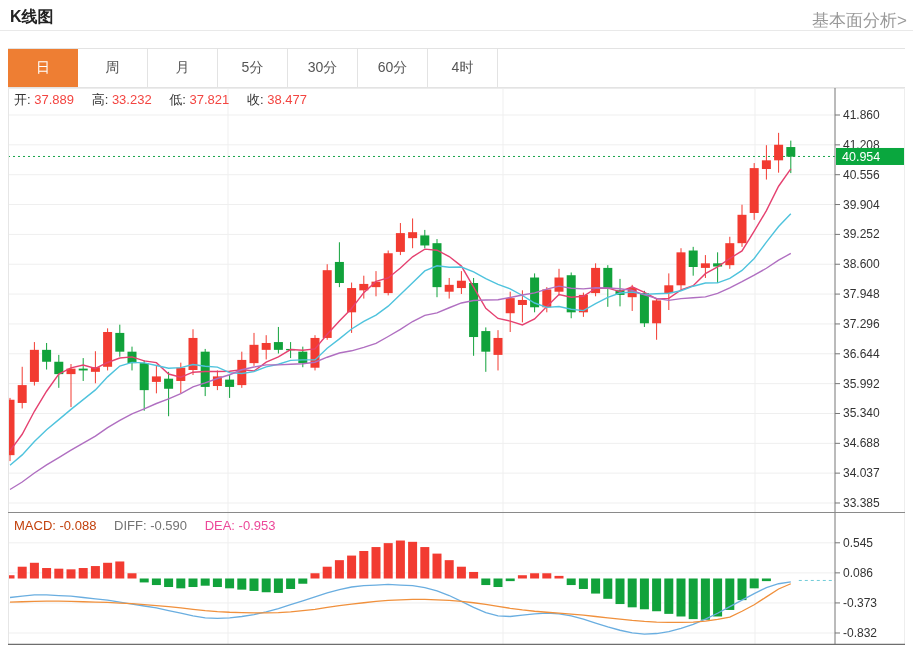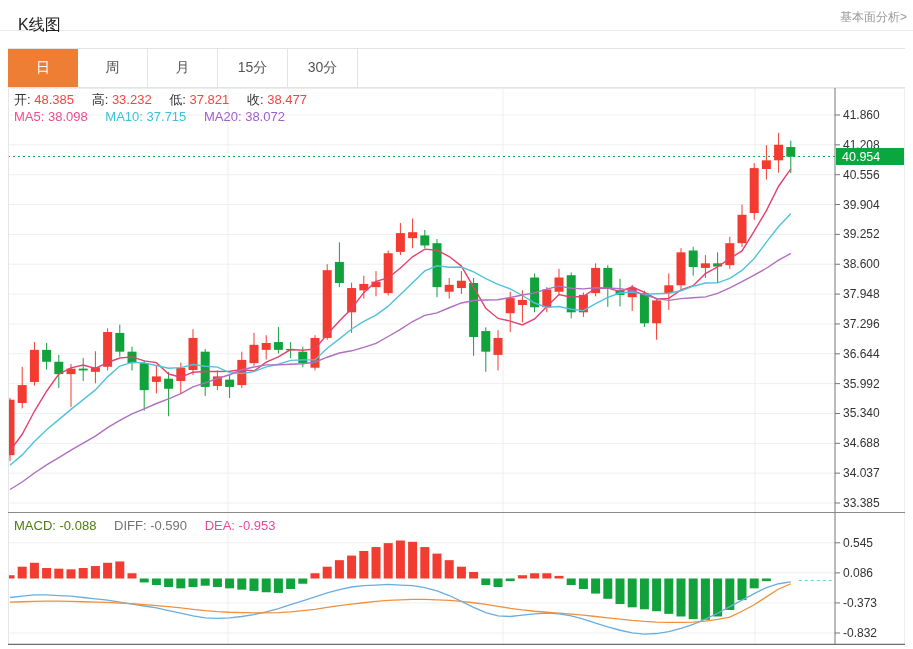--- a/index.html
+++ b/index.html
@@ -1,56 +1,58 @@
 <!DOCTYPE html>
 <html><head>
 <meta charset="utf-8">
 <style>
   html,body{margin:0;padding:0;background:#fff}
   body{width:913px;height:649px;position:relative;overflow:hidden;
        font-family:"Liberation Sans",sans-serif;}
   .header{position:absolute;top:0;left:0;width:913px;height:31px;
           border-bottom:1px solid #e9e9e9;box-sizing:border-box}
-  .title{margin:8px;padding:7px 0 0 10px;font-size:16px;font-weight:normal;color:#222;display:inline-block}
-  .fund-link{position:absolute;right:6px;top:9px;font-size:12px;color:#999;text-decoration:none;cursor:pointer}
+  .title{margin:0;padding:7px 0 0 10px;font-size:16px;font-weight:bold;color:#222;display:inline-block}
+  .fund-link{position:absolute;right:6px;top:9px;font-size:17px;color:#999;text-decoration:none;cursor:pointer}
   .tabbar{position:absolute;top:48px;left:8px;width:897px;height:40px;display:flex;
           border-top:1px solid #e3e3e3;border-bottom:1px solid #e3e3e3;box-sizing:border-box;background:#fff}
   .tab{width:70px;height:100%;display:flex;align-items:center;justify-content:center;
        font-size:14px;color:#555;border-right:1px solid #e3e3e3;box-sizing:border-box;cursor:pointer}
   .tab.first{border-left:1px solid #e3e3e3}
   .tab.active{background:#ee7e33;color:#fff;border-color:#ee7e33}
   .tab-filler{flex:1}
   .chart-wrap{position:absolute;top:88px;left:8px;width:897px;height:557px}
   .legend{position:absolute;font-size:13px;white-space:nowrap;pointer-events:none}
   .lg1{left:6px;top:3px}
   .lg2{left:6px;top:21px}
   .lgm{left:6px;top:430px}
   .lbl{color:#333}
   .val{margin-right:14px}
   .v-red{color:#f34541}
   .c-ma5{color:#ef4e8b}.c-ma10{color:#3bc2da}.c-ma20{color:#a25ecb}
-  .c-macd{color:#4d7c0f}.c-diff{color:#737373}.c-dea{color:#ec4899}
+  .c-macd{color:#c2410c}.c-diff{color:#737373}.c-dea{color:#ec4899}
   svg text{font-family:"Liberation Sans",sans-serif}
 </style>
 </head>
 <body>
 
 <div>
 
   <div class="header">
     <h1 class="title">K线图</h1>
     <a class="fund-link">基本面分析&gt;</a>
   </div>
 
   <div class="tabbar">
     <div class="tab first active">日</div>
     <div class="tab">周</div>
     <div class="tab">月</div>
-    <div class="tab">15分</div>
+    <div class="tab">5分</div>
     <div class="tab">30分</div>
+    <div class="tab">60分</div>
+    <div class="tab">4时</div>
     <div class="tab-filler"></div>
   </div>
 
   <div class="chart-wrap">
     <svg width="897" height="557" viewBox="0 0 897 557">
         <line x1="220" y1="1" x2="220" y2="556.5" stroke="#efefef" stroke-width="1"></line>
         <line x1="495" y1="1" x2="495" y2="556.5" stroke="#efefef" stroke-width="1"></line>
         <line x1="747" y1="1" x2="747" y2="556.5" stroke="#efefef" stroke-width="1"></line>
         <line x1="0" y1="27" x2="827" y2="27" stroke="#efefef" stroke-width="1"></line>
         <line x1="827" y1="27" x2="832" y2="27" stroke="#777777" stroke-width="1"></line>
@@ -311,37 +313,29 @@
         <line x1="896.5" y1="0" x2="896.5" y2="556.5" stroke="#eeeeee"></line>
         <line x1="827" y1="0" x2="827" y2="556.5" stroke="#777777" stroke-width="1"></line>
         <line x1="0" y1="424.5" x2="897" y2="424.5" stroke="#8a8a8a" stroke-width="1"></line>
         <line x1="0" y1="556.5" x2="897" y2="556.5" stroke="#6e6e6e" stroke-width="1.4"></line>
         <rect x="828" y="59.976679999999945" width="68" height="17" fill="#0aa73e"></rect>
         <text x="834" y="72.97667999999994" font-size="12.5" fill="#ffffff">40.954</text>
       </svg>
 
     <div class="legend lg1">
       <span class="lbl">开:</span>
-      <span class="val v-red">48.385</span>
+      <span class="val v-red">37.889</span>
       <span class="lbl">高:</span>
       <span class="val v-red">33.232</span>
       <span class="lbl">低:</span>
       <span class="val v-red">37.821</span>
       <span class="lbl">收:</span>
       <span class="val v-red">38.477</span>
     </div>
 
-    <div class="legend lg2">
-      <span class="c-ma5">MA5:</span>
-      <span class="c-ma5 val">38.098</span>
-      <span class="c-ma10">MA10:</span>
-      <span class="c-ma10 val">37.715</span>
-      <span class="c-ma20">MA20:</span>
-      <span class="c-ma20 val">38.072</span>
-    </div>
 
     <div class="legend lgm">
       <span class="c-macd">MACD:</span>
       <span class="c-macd val">-0.088</span>
       <span class="c-diff">DIFF:</span>
       <span class="c-diff val">-0.590</span>
       <span class="c-dea">DEA:</span>
       <span class="c-dea val">-0.953</span>
     </div>
   </div>

